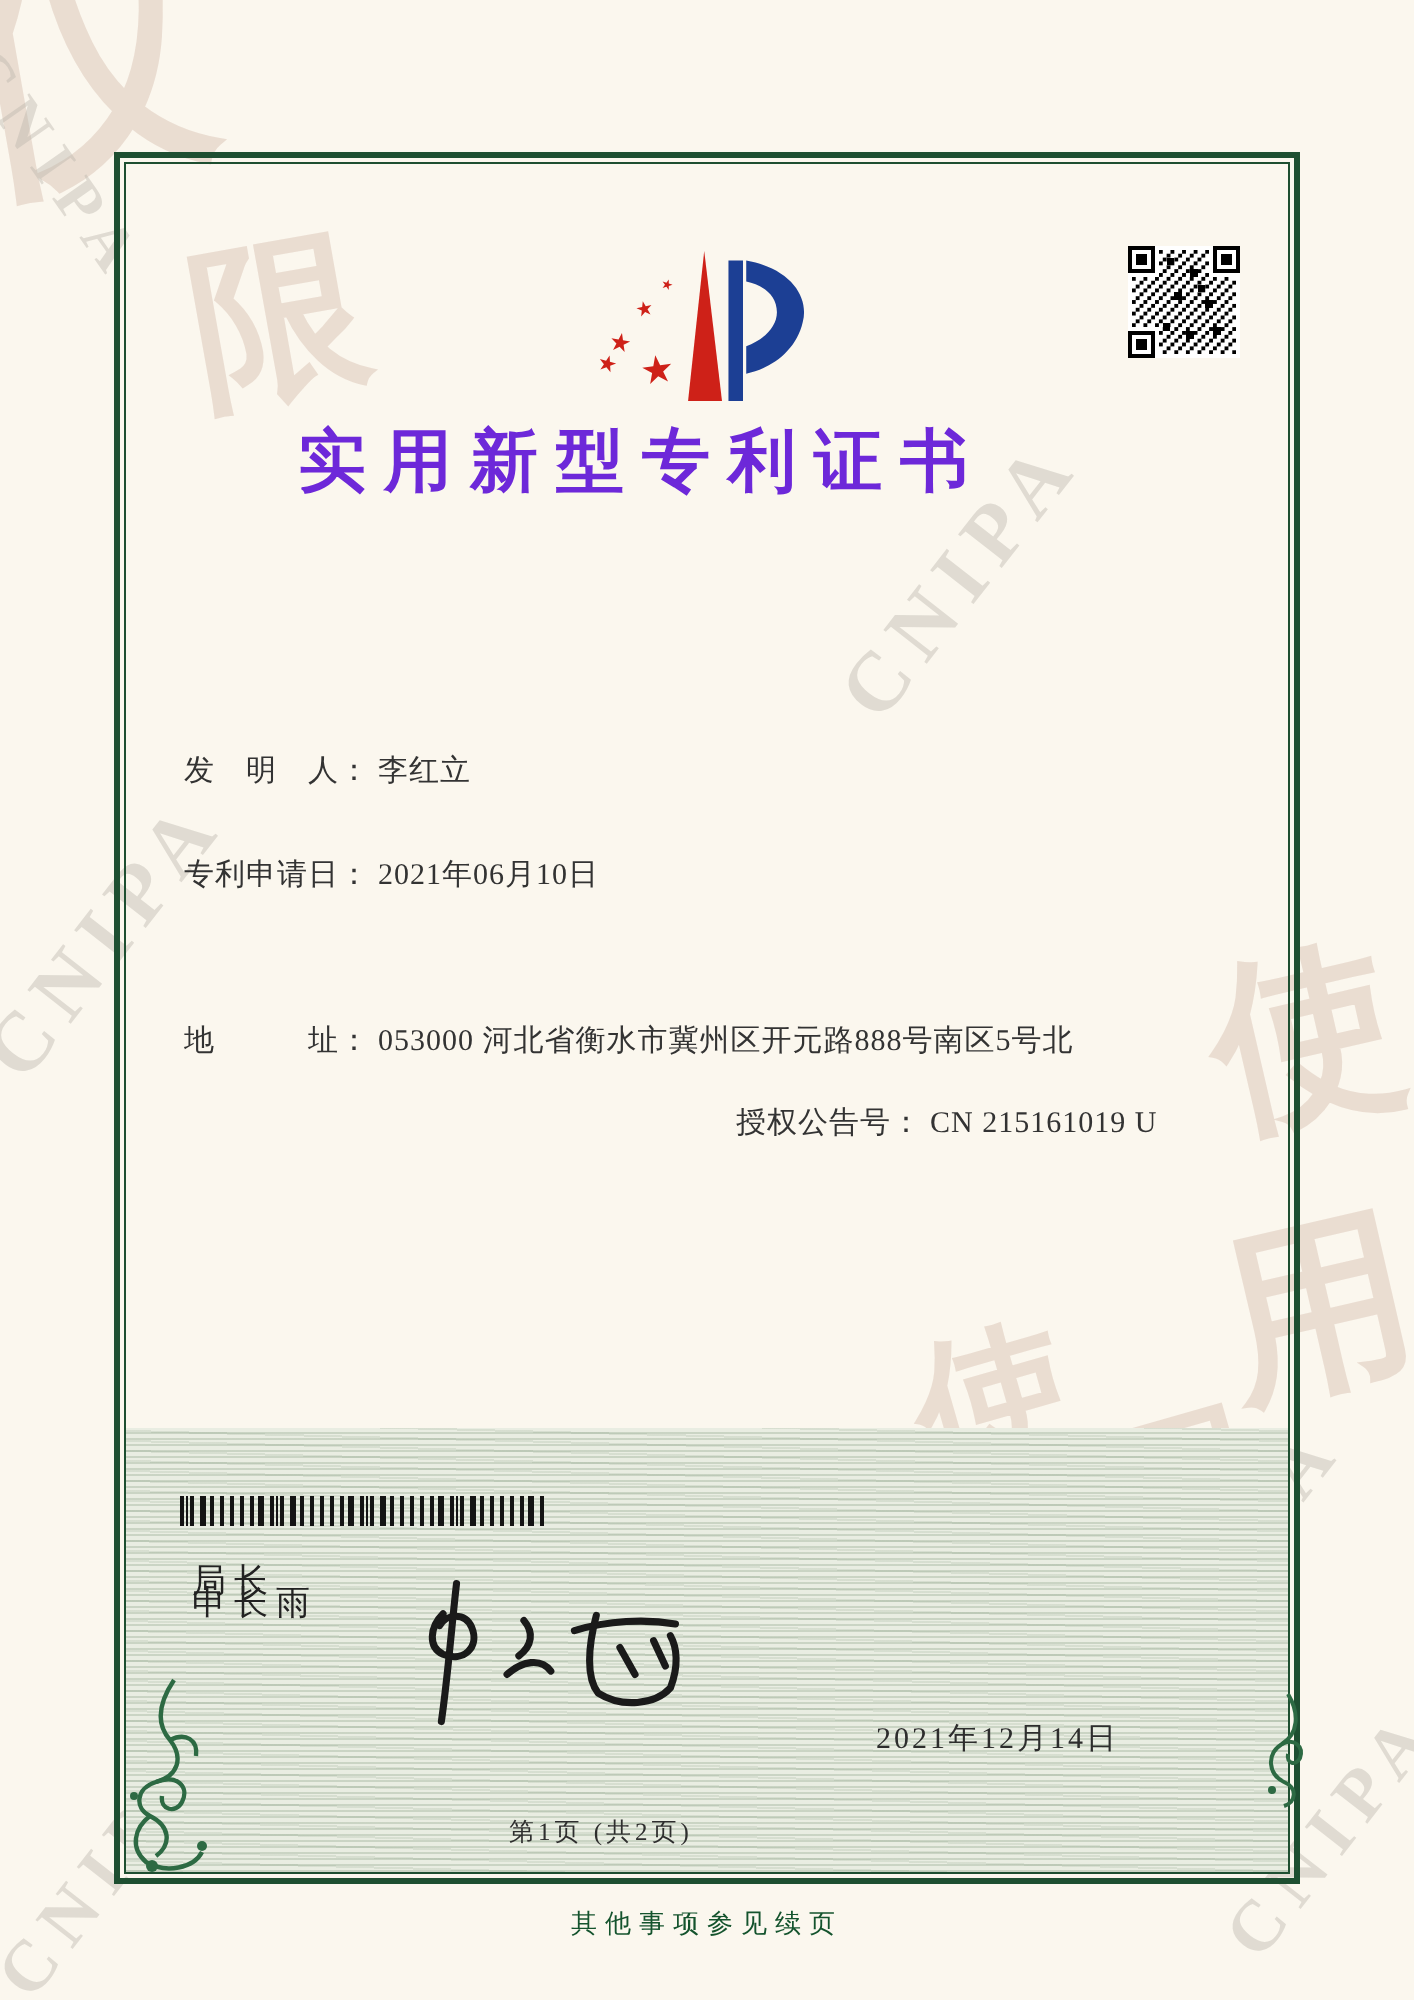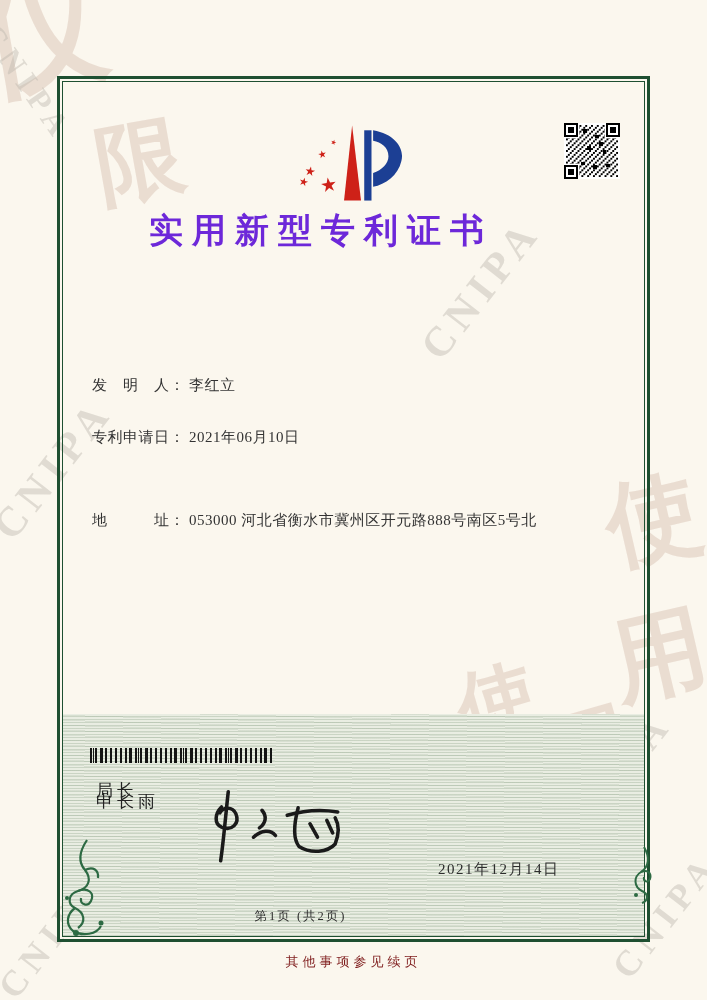--- a/index.html
+++ b/index.html
@@ -41,21 +41,21 @@
     background-image:
       repeating-linear-gradient(90deg,#141414 0 2px,rgba(0,0,0,0) 2px 5px),
       repeating-linear-gradient(90deg,rgba(0,0,0,0) 0 3px,#141414 3px 4px,rgba(0,0,0,0) 4px 9px);}
   .sig-title{position:absolute;left:96px;top:779px;font-size:17px;letter-spacing:4px;color:#222;}
   .sig-name{position:absolute;left:96px;top:790px;font-size:17px;letter-spacing:4px;color:#222;}
   .signature{position:absolute;left:203px;top:785px;width:160px;height:80px;}
   .date{position:absolute;left:438px;top:860px;font-size:15px;letter-spacing:1.5px;color:#2d2d2d;}
   .page-info{position:absolute;left:57px;top:908px;width:487px;text-align:center;
              font-size:12.5px;letter-spacing:2px;color:#2e2e2e;}
   .footer-note{position:absolute;left:57px;top:953px;width:593px;text-align:center;
-               font-size:13px;letter-spacing:4px;color:#7f1d1d;}
+               font-size:13px;letter-spacing:4px;color:#14532d;}
   .orn-left{position:absolute;left:59px;top:838px;width:55px;height:100px;}
   .orn-right{position:absolute;left:630px;top:845px;width:26px;height:60px;}
 </style>
 </head>
 <body>
 
 <div class="page">
 
   <div class="wm wm-char" style="left:-22px;top:-30px;font-size:128px;transform:rotate(-10deg);">仅</div>
   <div class="wm wm-brand" style="left:2px;top:18px;font-size:32px;transform:rotate(55deg);transform-origin:left top;">CNIPA</div>
@@ -128,20 +128,23 @@
 
   <div class="row" style="top:328px;margin-top:48px;">
     <span class="lbl">发　明　人：</span><span class="val">李红立</span>
   </div>
   <div class="row" style="top:428px;">
     <span class="lbl">专利申请日：</span><span class="val">2021年06月10日</span>
   </div>
   <div class="row" style="top:511px;text-align:right;">
     <span class="lbl">地　　　址：</span><span class="val">053000 河北省衡水市冀州区开元路888号南区5号北</span>
   </div>
+  <div class="row row2" style="top:552px;">
+    <span class="lbl">授权公告号：</span><span class="val">CN 215161019 U</span>
+  </div>
 
 
   <div class="barcode"></div>
 
   <div class="sig-title">局长</div>
   <div class="sig-name">申长雨</div>
   <svg class="signature" viewBox="0 0 190 95" fill="none" stroke="#1a1a1a" stroke-width="4.2" stroke-linecap="round" stroke-linejoin="round">
     <path d="M30,8 C27,34 25,62 21,90"></path>
     <path d="M22,26 C14,34 13,46 22,50 C34,55 44,46 39,34 C35,25 24,26 20,33"></path>
     <path d="M70,30 C76,37 75,45 67,51"></path>

